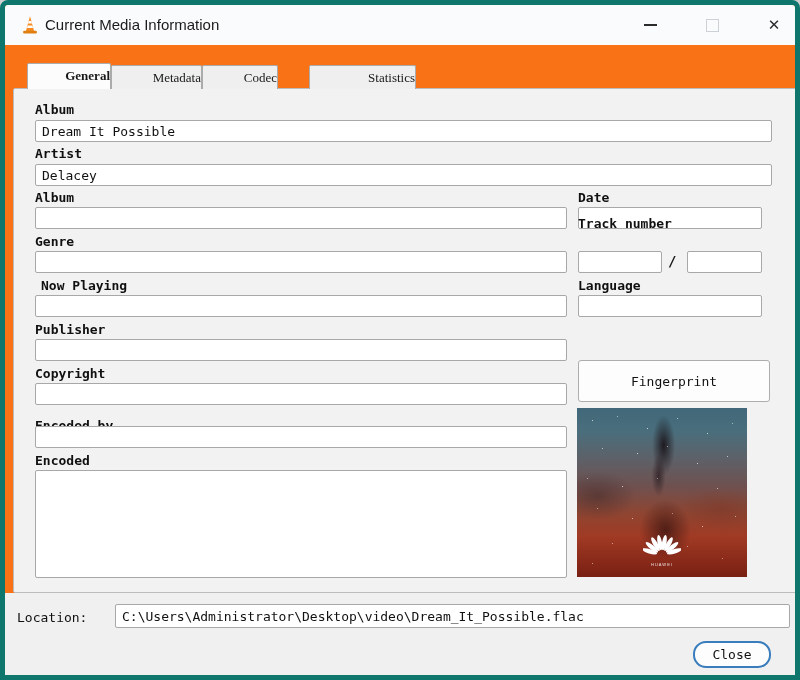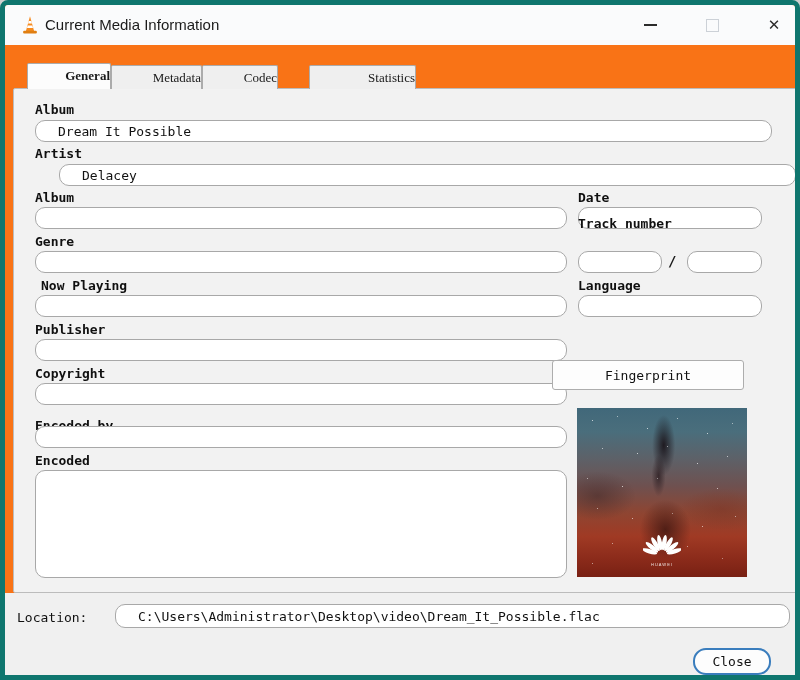--- a/index.html
+++ b/index.html
@@ -31,30 +31,30 @@
   
   .panel{
     position:absolute;left:8px;top:83px;width:784px;height:505px;box-sizing:border-box;
     border:1px solid #bcbcbc;background:#f2f2f2;border-radius:2px;z-index:1;
   }
   .lbl{position:absolute;font-size:13px;font-weight:bold;color:#101010;white-space:nowrap;z-index:5;}
   .lbl.regular{font-weight:normal;}
   .inp{
     position:absolute;box-sizing:border-box;height:22px;border:1px solid #a8a8a8;
     background:#fff;font-family:inherit;font-size:13px;color:#111;
-    padding:1px 22px;border-radius:10px;z-index:5;outline:none;
+    padding:1px 6px;border-radius:2px;z-index:5;outline:none;
   }
   textarea.inp{resize:none;height:auto;}
   .slash{position:absolute;font-size:14px;font-weight:bold;z-index:5;}
   .btn{
     position:absolute;box-sizing:border-box;background:#fdfdfd;border:1px solid #adadad;
     border-radius:3px;font-family:inherit;font-size:13px;color:#111;z-index:5;
     display:flex;align-items:center;justify-content:center;cursor:default;
   }
-  .btn.default{border:2px solid #3a7dbd;border-radius:13px;margin-top:7px;}
+  .btn.default{border:2px solid #3a7dbd;border-radius:13px;}
   
   .album-art{
     position:absolute;left:572px;top:403px;width:170px;height:169px;z-index:5;overflow:hidden;
     background:
       radial-gradient(ellipse 16px 42px at 51% 22%, rgba(25,18,24,0.9), transparent 72%),
       radial-gradient(ellipse 10px 30px at 48% 40%, rgba(40,26,30,0.75), transparent 70%),
       radial-gradient(ellipse 34px 40px at 52% 72%, rgba(55,20,16,0.75), transparent 75%),
       radial-gradient(ellipse 55px 35px at 12% 52%, rgba(60,38,38,0.5), transparent 70%),
       radial-gradient(ellipse 60px 30px at 85% 60%, rgba(120,50,35,0.45), transparent 70%),
       linear-gradient(180deg,#41687a 0%,#4a6e7c 14%,#5d6168 30%,#6e5150 46%,#8e4532 62%,#a03a24 76%,#8a2a1a 90%,#782013 100%);
@@ -109,21 +109,21 @@
   <div class="tab" style="left:106px;top:60px;width:91px;height:24px;padding-left:15px;">Metadata</div>
   <div class="tab" style="left:197px;top:60px;width:76px;height:24px;">Codec</div>
   <div class="tab" style="left:273px;top:60px;width:107px;height:24px;margin-left:31px;">Statistics</div>
 
   <div class="panel"></div>
 
   <div class="lbl" style="left:30px;top:97px;">Album</div>
   <input class="inp" style="left: 30px; top: 115px; width: 737px;" type="text" value="Dream It Possible">
 
   <div class="lbl" style="left:30px;top:141px;">Artist</div>
-  <input class="inp" style="left: 30px; top: 159px; width: 737px; margin-left: 24px;" type="text" value="Delacey">
+  <input class="inp" style="left: 30px; top: 159px; width: 737px;" type="text" value="Delacey">
 
   <div class="lbl" style="left:30px;top:185px;">Album</div>
   <input class="inp" style="left: 30px; top: 202px; width: 532px;" type="text" value="">
   <div class="lbl" style="left:573px;top:185px;">Date</div>
   <input class="inp" style="left: 573px; top: 202px; width: 184px;" type="text" value="">
 
   <div class="lbl" style="left:30px;top:229px;">Genre</div>
   <input class="inp" style="left: 30px; top: 246px; width: 532px;" type="text" value="">
   <div class="lbl" style="left:573px;top:211px;">Track number</div>
   <input class="inp" style="left: 573px; top: 246px; width: 84px;" type="text" value="">
@@ -133,21 +133,21 @@
   <div class="lbl" style="left:36px;top:273px;">Now Playing</div>
   <input class="inp" style="left: 30px; top: 290px; width: 532px;" type="text" value="">
   <div class="lbl" style="left:573px;top:273px;">Language</div>
   <input class="inp" style="left: 573px; top: 290px; width: 184px;" type="text" value="">
 
   <div class="lbl" style="left:30px;top:317px;">Publisher</div>
   <input class="inp" style="left: 30px; top: 334px; width: 532px;" type="text" value="">
 
   <div class="lbl" style="left:30px;top:361px;">Copyright</div>
   <input class="inp" style="left: 30px; top: 378px; width: 532px;" type="text" value="">
-  <div class="btn" style="left:547px;top:355px;width:192px;height:30px;">Fingerprint</div>
+  <div class="btn" style="left:573px;top:355px;width:192px;height:42px;">Fingerprint</div>
 
   <div class="lbl" style="left:30px;top:405px;margin-top:8px;">Encoded by</div>
   <input class="inp" style="left: 30px; top: 421px; width: 532px;" type="text" value="">
 
   <div class="lbl" style="left:30px;top:448px;">Encoded</div>
   <textarea class="inp" style="left: 30px; top: 465px; width: 532px; height: 108px;"></textarea>
 
   <div class="album-art">
     <div class="stars"></div>
     <div class="art-logo">

